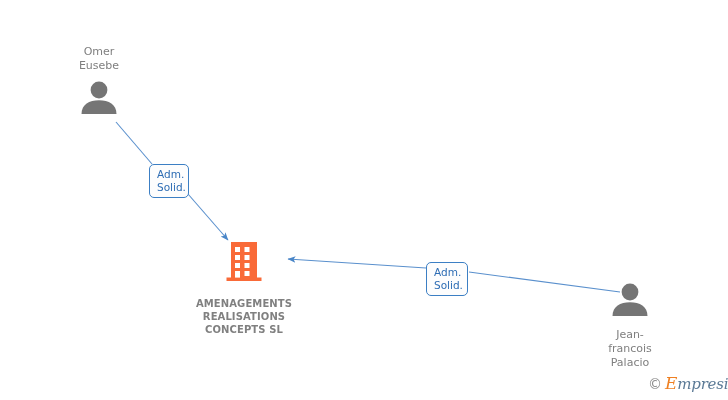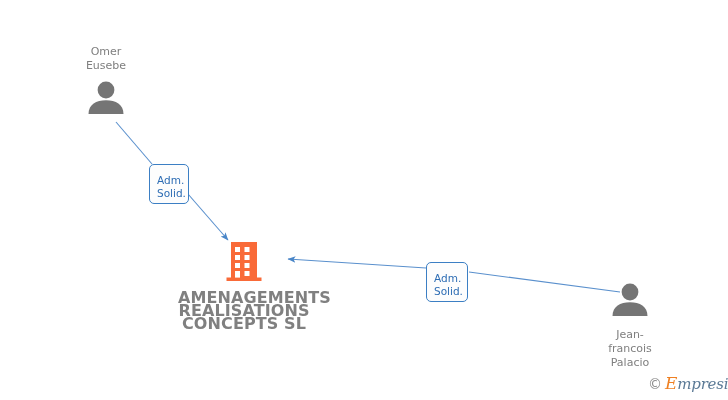--- a/index.html
+++ b/index.html
@@ -40,21 +40,21 @@
     line-height: 14px;
     white-space: pre-line;
   }
   .person-icon-wrap {
     width: 120px;
     height: 34px;
     display: block;
   }
   
   #node-omer-eusebe {
-    left: 46px;
+    left: 39px;
     top: 45px;
   }
   #node-omer-eusebe .person-name {
     margin-bottom: 7px;
   }
   #node-jean-francois-palacio {
     left: 570px;
     top: 282px;
   }
   #node-jean-francois-palacio .person-name {
@@ -68,37 +68,37 @@
     width: 132px;
     text-align: center;
   }
   .company-icon-wrap {
     width: 132px;
     height: 42px;
     display: block;
   }
   .company-name {
     color: #808080;
-    font-size: 16px;
+    font-size: 10px;
     font-weight: bold;
     line-height: 13px;
     letter-spacing: 0.1px;
     white-space: pre-line;
-    margin-top: 9px;
+    margin-top: 15px;
   }
   
   .edge-label {
     position: absolute;
     border: 1px solid #3c7fc4;
     border-radius: 5px;
     background: #fdfdfd;
     color: #2e6db4;
     font-size: 10.5px;
     line-height: 13px;
-    padding: 9px 6px 3px 7px;
+    padding: 3px 6px 3px 7px;
     white-space: pre-line;
     box-sizing: border-box;
   }
   #edge-label-1 {
     left: 149px;
     top: 164px;
     width: 40px;
   }
   #edge-label-2 {
     left: 426px;

